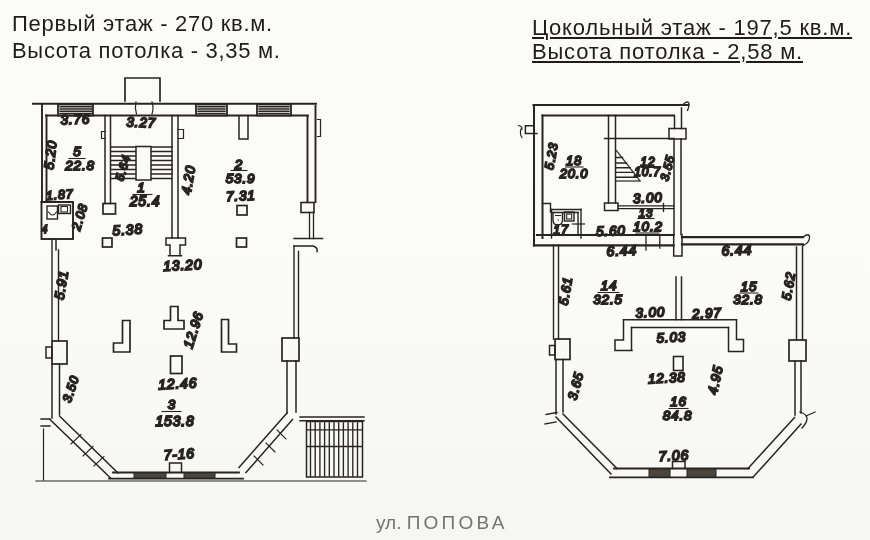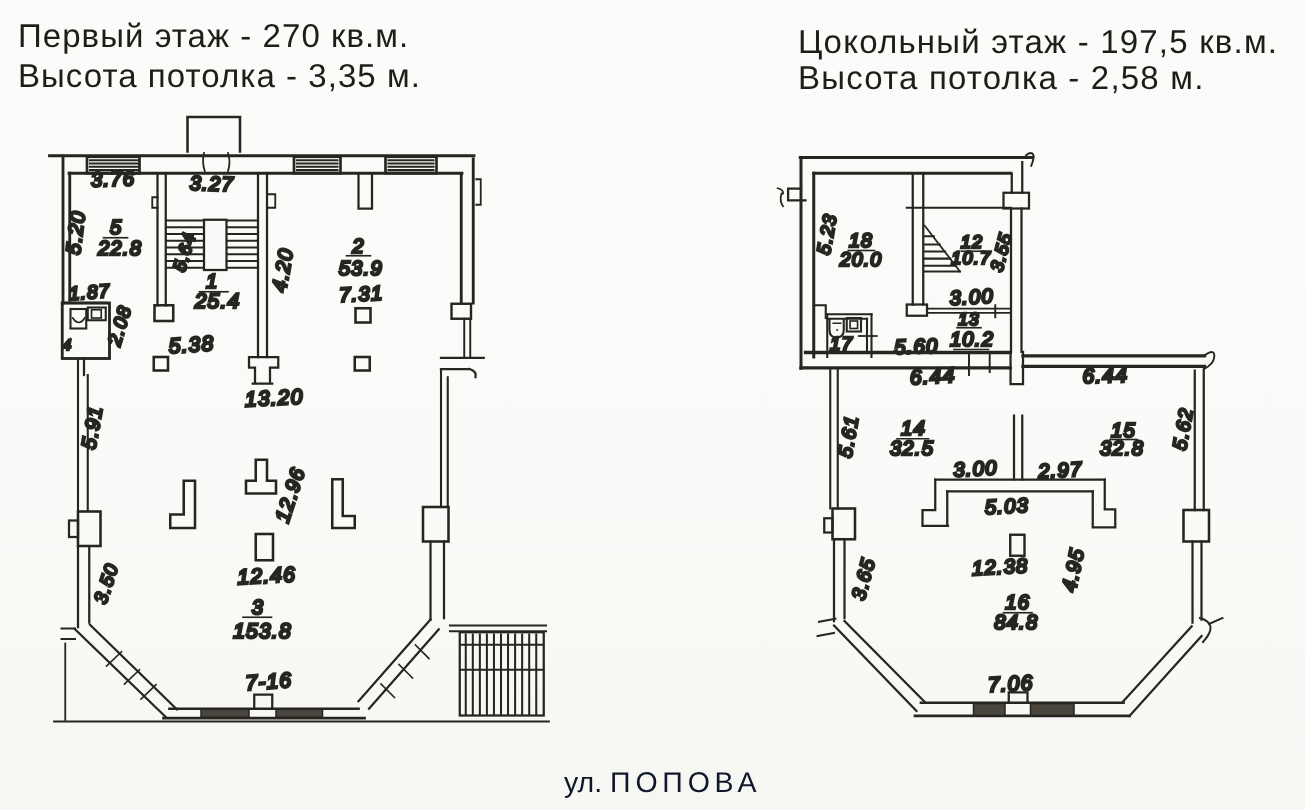--- a/index.html
+++ b/index.html
@@ -1,29 +1,29 @@
 <!DOCTYPE html>
 <html><head>
 <meta charset="utf-8">
 <style>
   html,body{margin:0;padding:0;}
   body{width:870px;height:540px;position:relative;overflow:hidden;
        background:linear-gradient(180deg,#fbfbfa 0%,#fafaf8 60%,#f6f6f3 100%);
        font-family:"Liberation Sans", sans-serif;}
   .title{position:absolute;color:#1e1d1a;font-size:22px;}
-  .street{position:absolute;color:#0f172a;font-size:19px;}
+  .street{position:absolute;color:#737373;font-size:19px;}
   svg{position:absolute;left:0;top:0;}
   text{font-family:"Liberation Sans", sans-serif;font-style:italic;fill:#34322c;text-anchor:middle;letter-spacing:0.8px;}
 </style>
 </head>
 <body>
 
 <div class="title" style="left:12px;top:11px;line-height:26.5px;letter-spacing:0.7px;">Первый этаж - 270 кв.м.<br>Высота потолка - 3,35 м.</div>
 
-<div class="title" style="left:532px;top:16px;line-height:24px;letter-spacing:0.8px;">Цокольный этаж - 197,5 кв.м.<br>Высота потолка - 2,58 м.</div>
+<div class="title" style="left:532px;top:16px;line-height:24px;letter-spacing:0.8px;text-decoration:underline;">Цокольный этаж - 197,5 кв.м.<br>Высота потолка - 2,58 м.</div>
 
 <div class="street" style="left:376px;top:512px;">ул. <span style="letter-spacing:3.2px;">ПОПОВА</span></div>
 
 <svg width="870" height="540" viewBox="0 0 870 540" fill="none" stroke="#262520" stroke-width="1.8" stroke-linecap="square">
 
 <g>
       <path d="M125,101 V78 H160 V101" stroke-width="1.7"></path>
     </g>
 
 <g>

